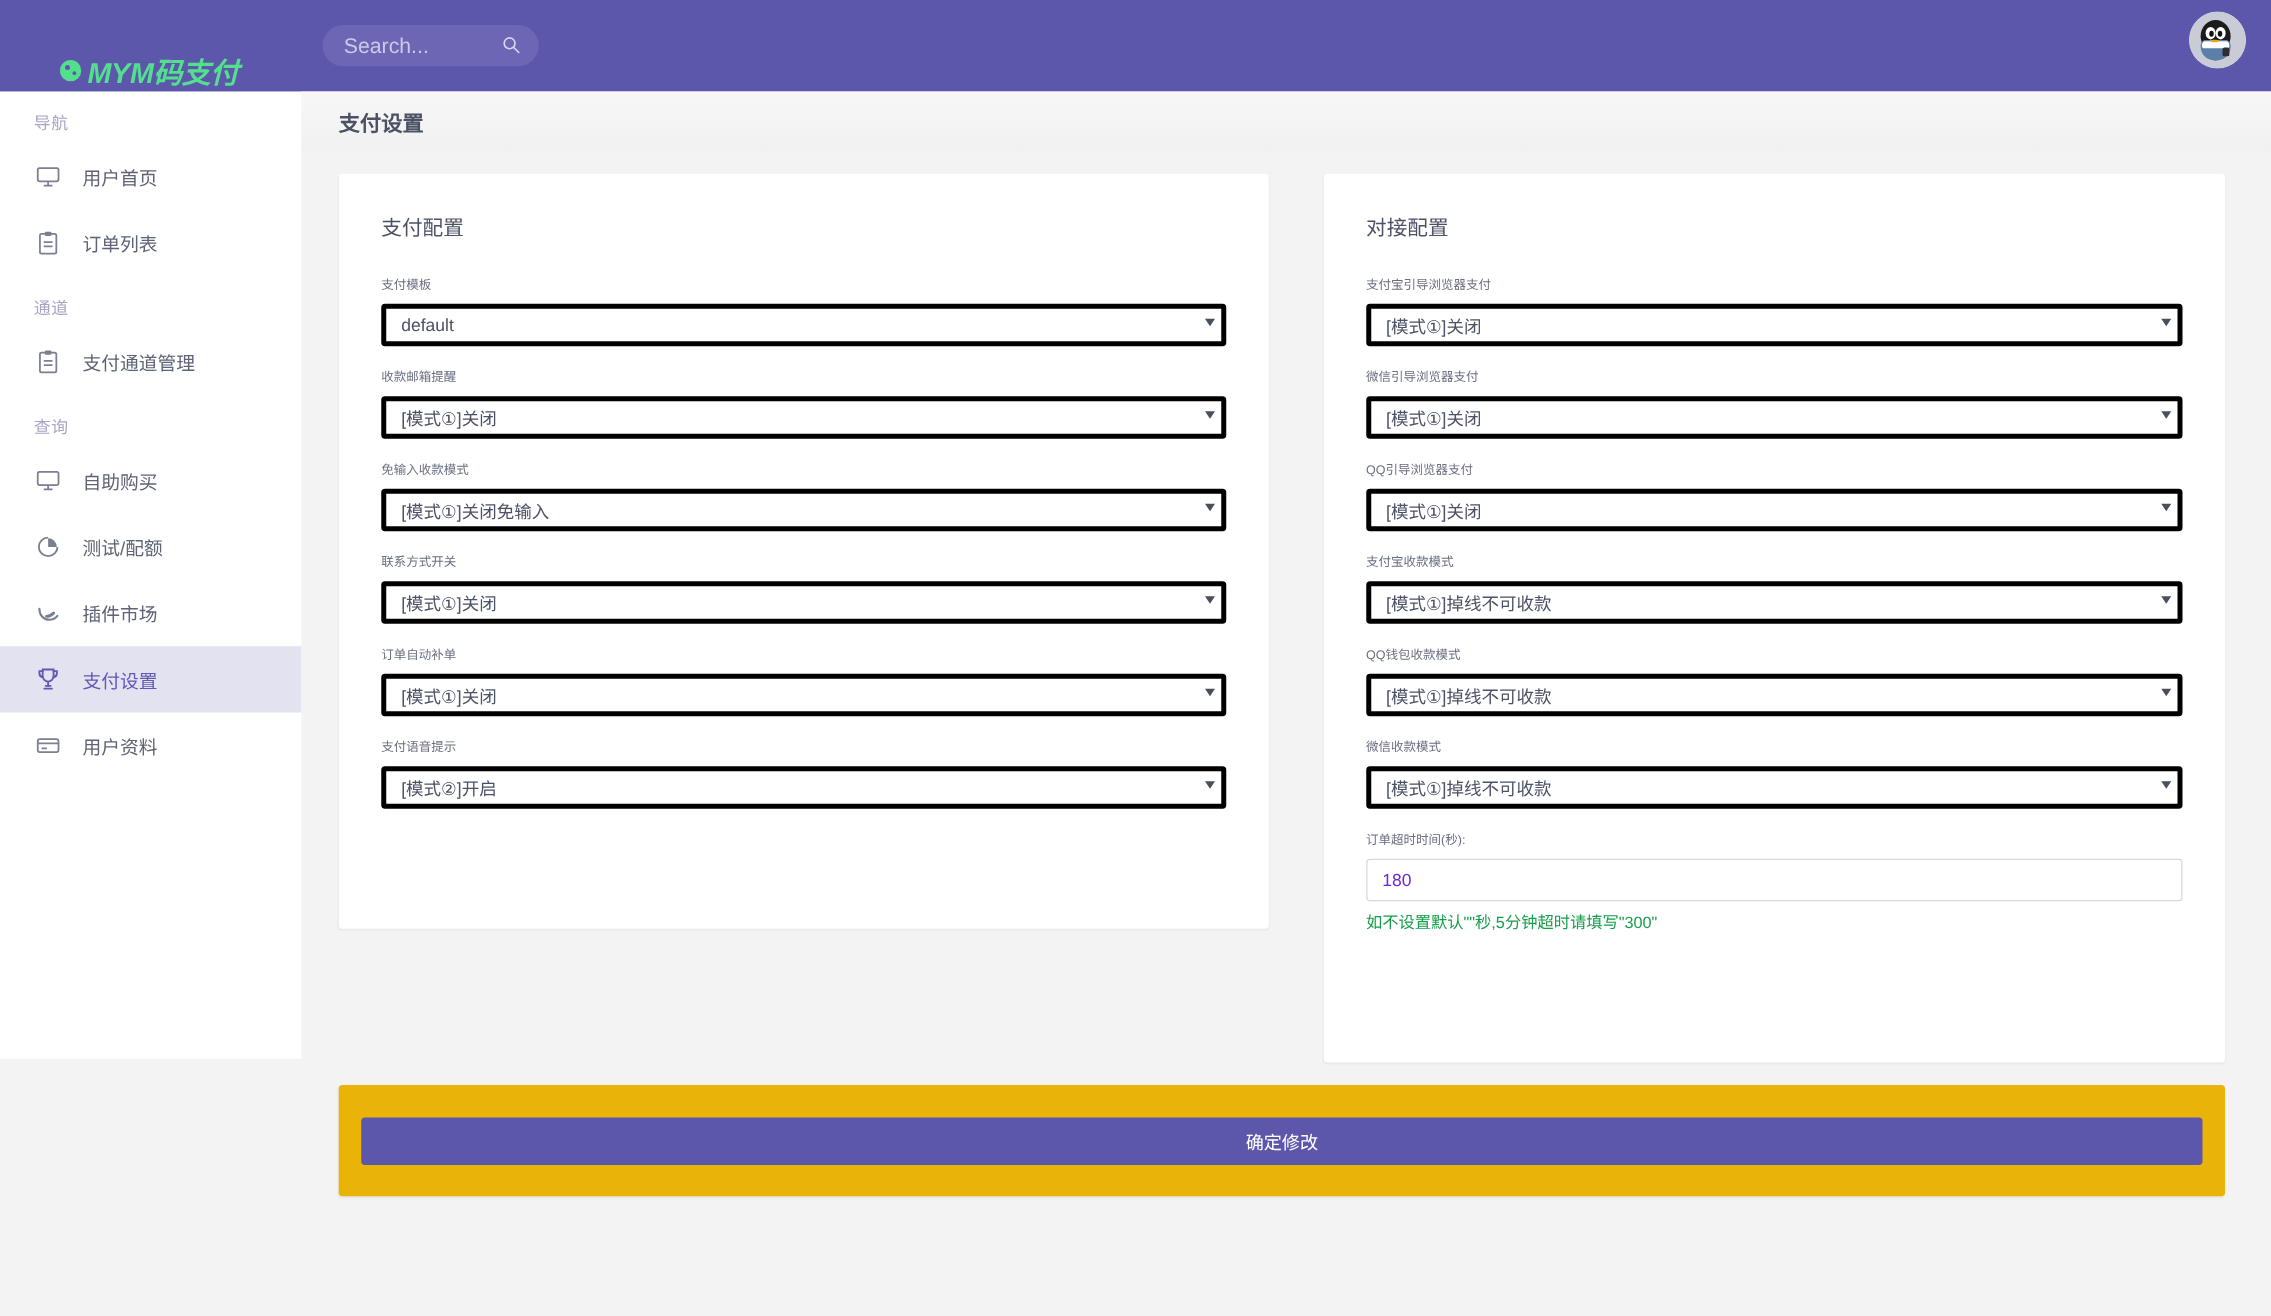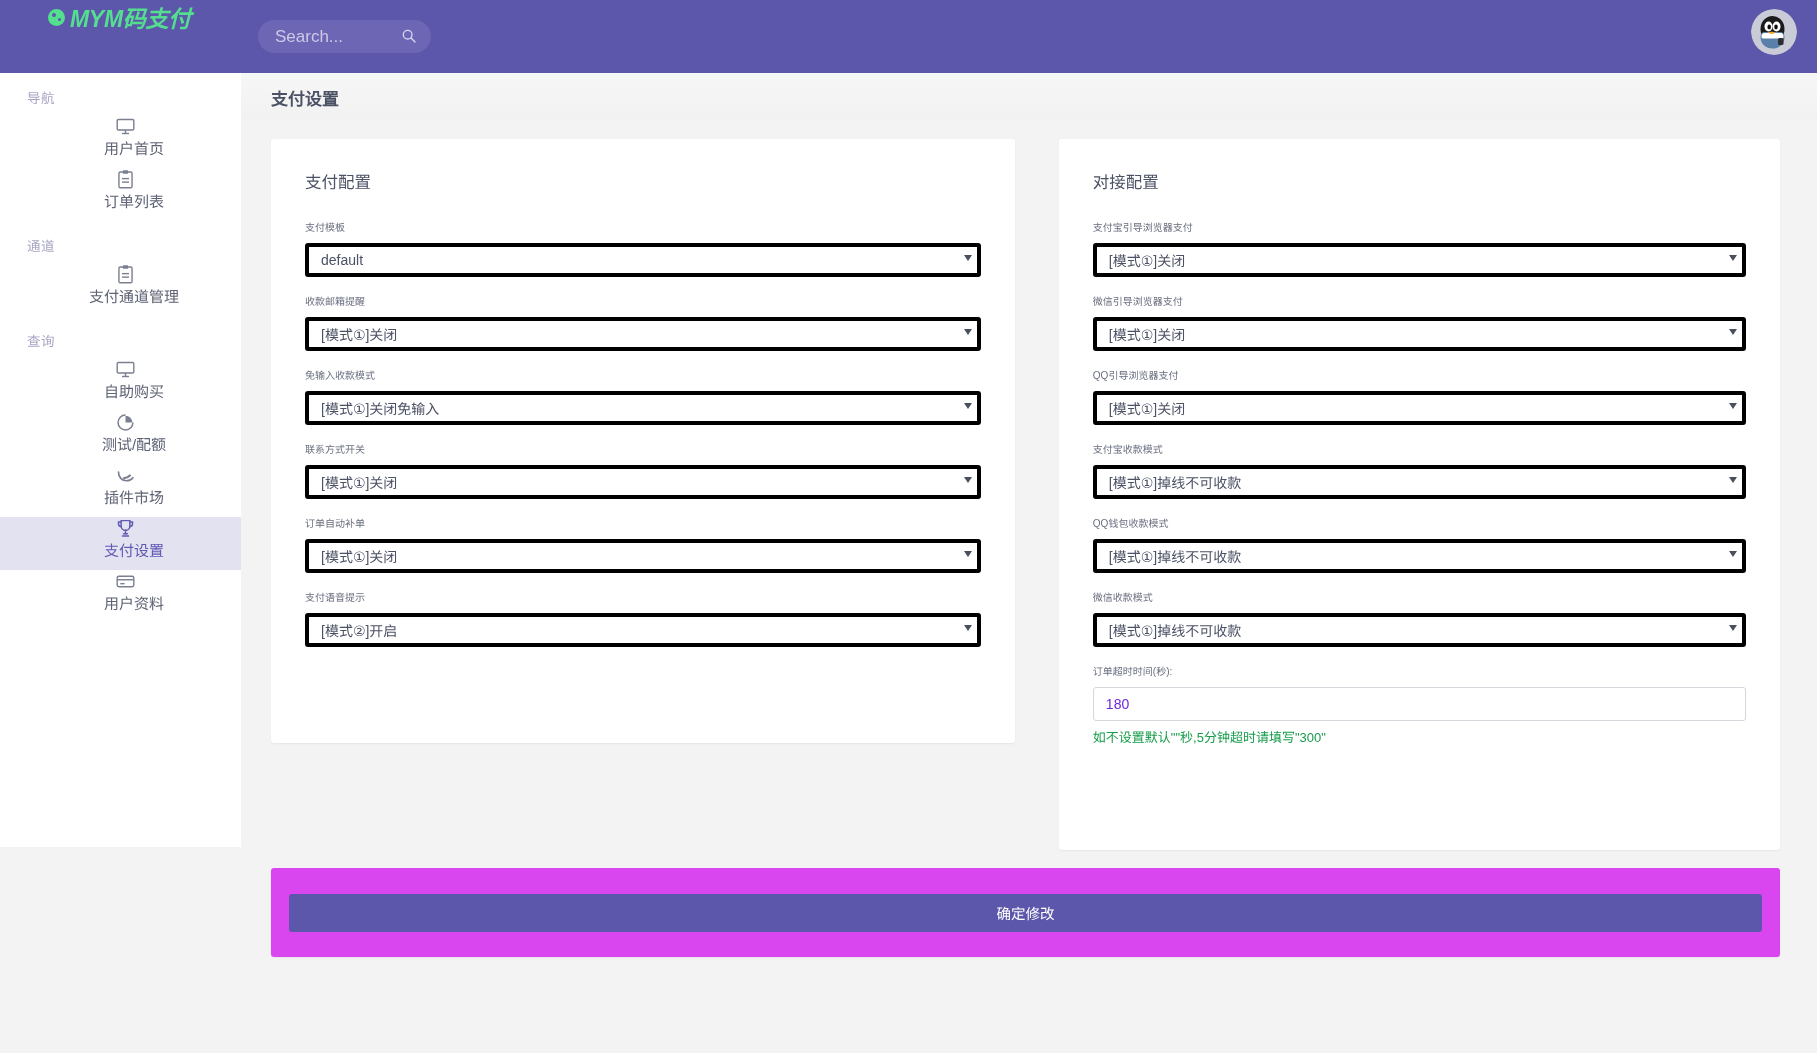--- a/index.html
+++ b/index.html
@@ -15,21 +15,21 @@
   
   .topbar {
     position: absolute; top: 0; left: 0;
     width: 1817px; height: 73px;
     background: #5d57ab;
     display: flex; align-items: center;
     z-index: 20;
   }
   .brand-zone {
     width: 241px; height: 73px;
-    display: flex; align-items: flex-start;
+    display: flex; align-items: flex-end;
     padding-left: 48px;
     background: #5d57ab;
   }
   .brand-logo {
     display: flex; align-items: center; gap: 5px;
     text-decoration: none;
   }
   .brand-icon {
     width: 17px; height: 17px; border-radius: 50%;
     background: #53df8e;
@@ -100,21 +100,20 @@
     letter-spacing: 0.5px;
   }
   .nav-item {
     display: flex; align-items: center;
     height: 53px;
     padding-left: 27px;
     color: #5e6375;
     font-size: 15px;
     text-decoration: none;
     cursor: pointer;
-    flex-direction: column;
   }
   .nav-item .nav-ico {
     width: 22px; height: 22px;
     margin-right: 17px;
     flex: 0 0 auto;
     display: flex; align-items: center; justify-content: center;
   }
   .nav-item.active {
     background: #e3e2f1;
     color: #6159b4;
@@ -204,21 +203,21 @@
   .hint {
     display: block;
     margin-top: 6px;
     color: #189d4c;
     font-size: 13px;
   }
 
   
   .submit-card {
     margin: 18px 37px 0 30px;
-    background: #d946ef;
+    background: #eab308;
     border-radius: 3px;
     box-shadow: 0 1px 2px rgba(0,0,0,0.06);
     height: 89px;
     display: flex; align-items: center;
     padding: 0 18px;
     justify-content: center;
   }
   .submit-btn {
     width: 100%;
     height: 38px;

